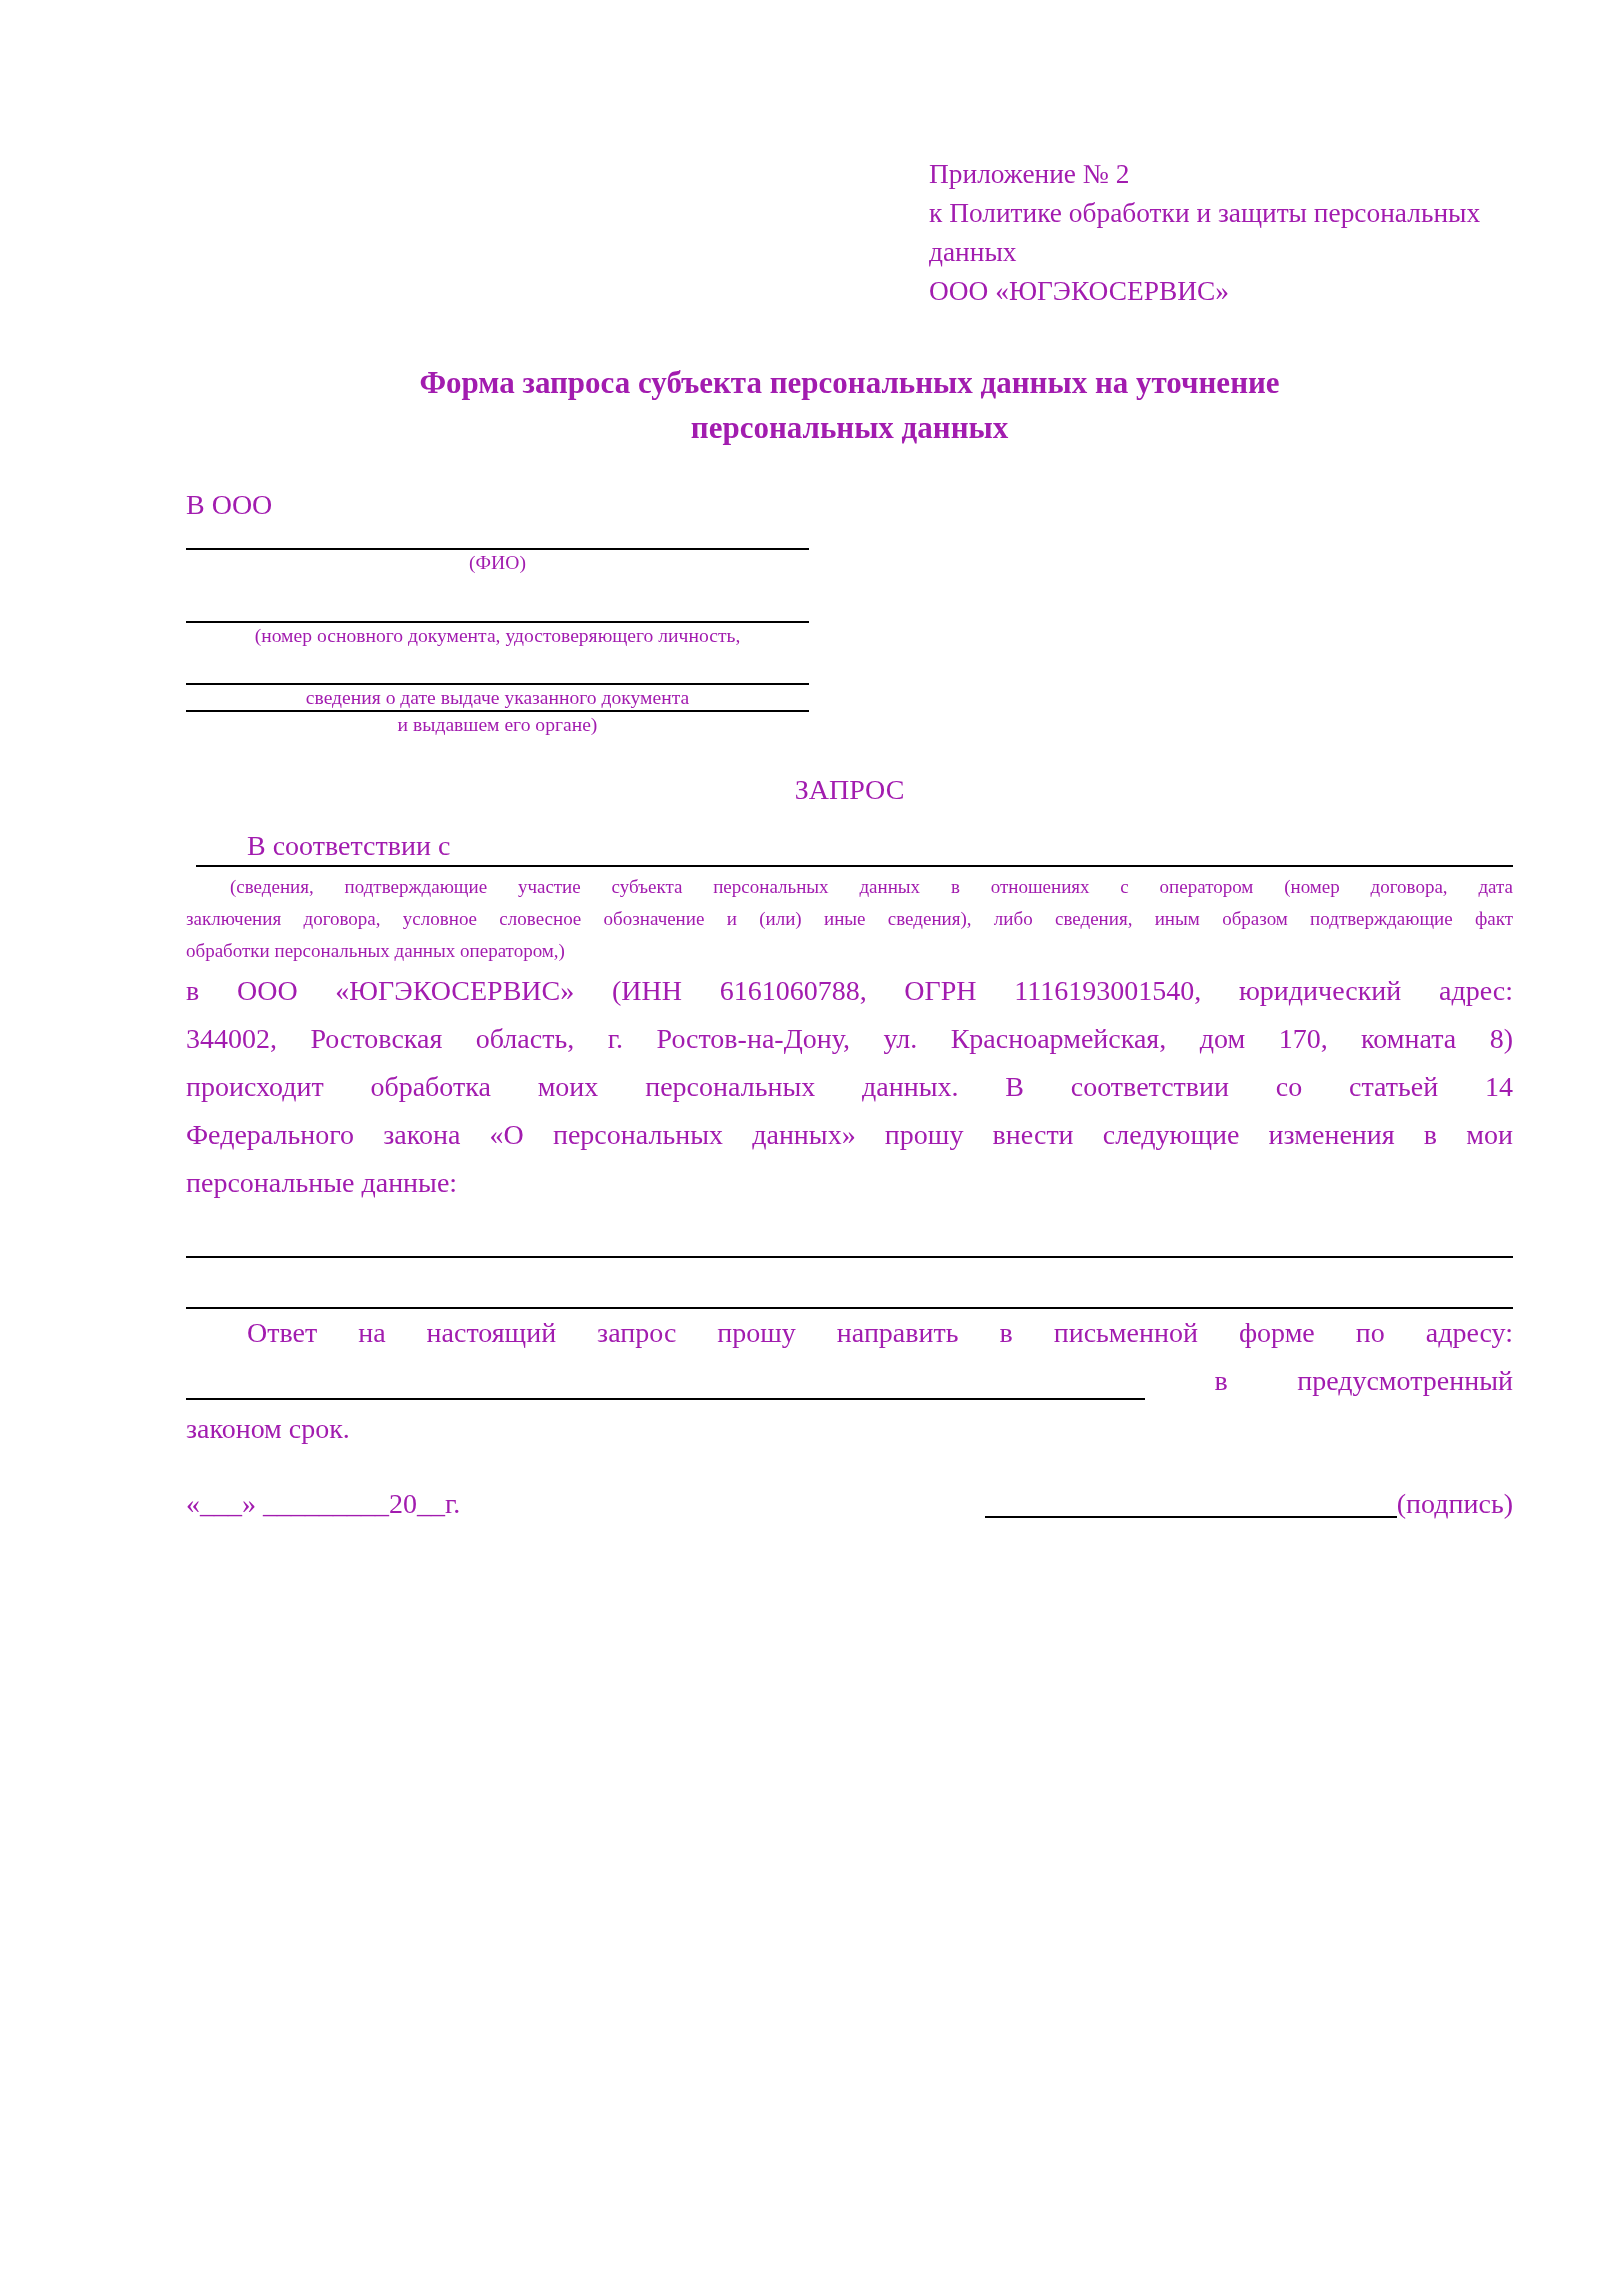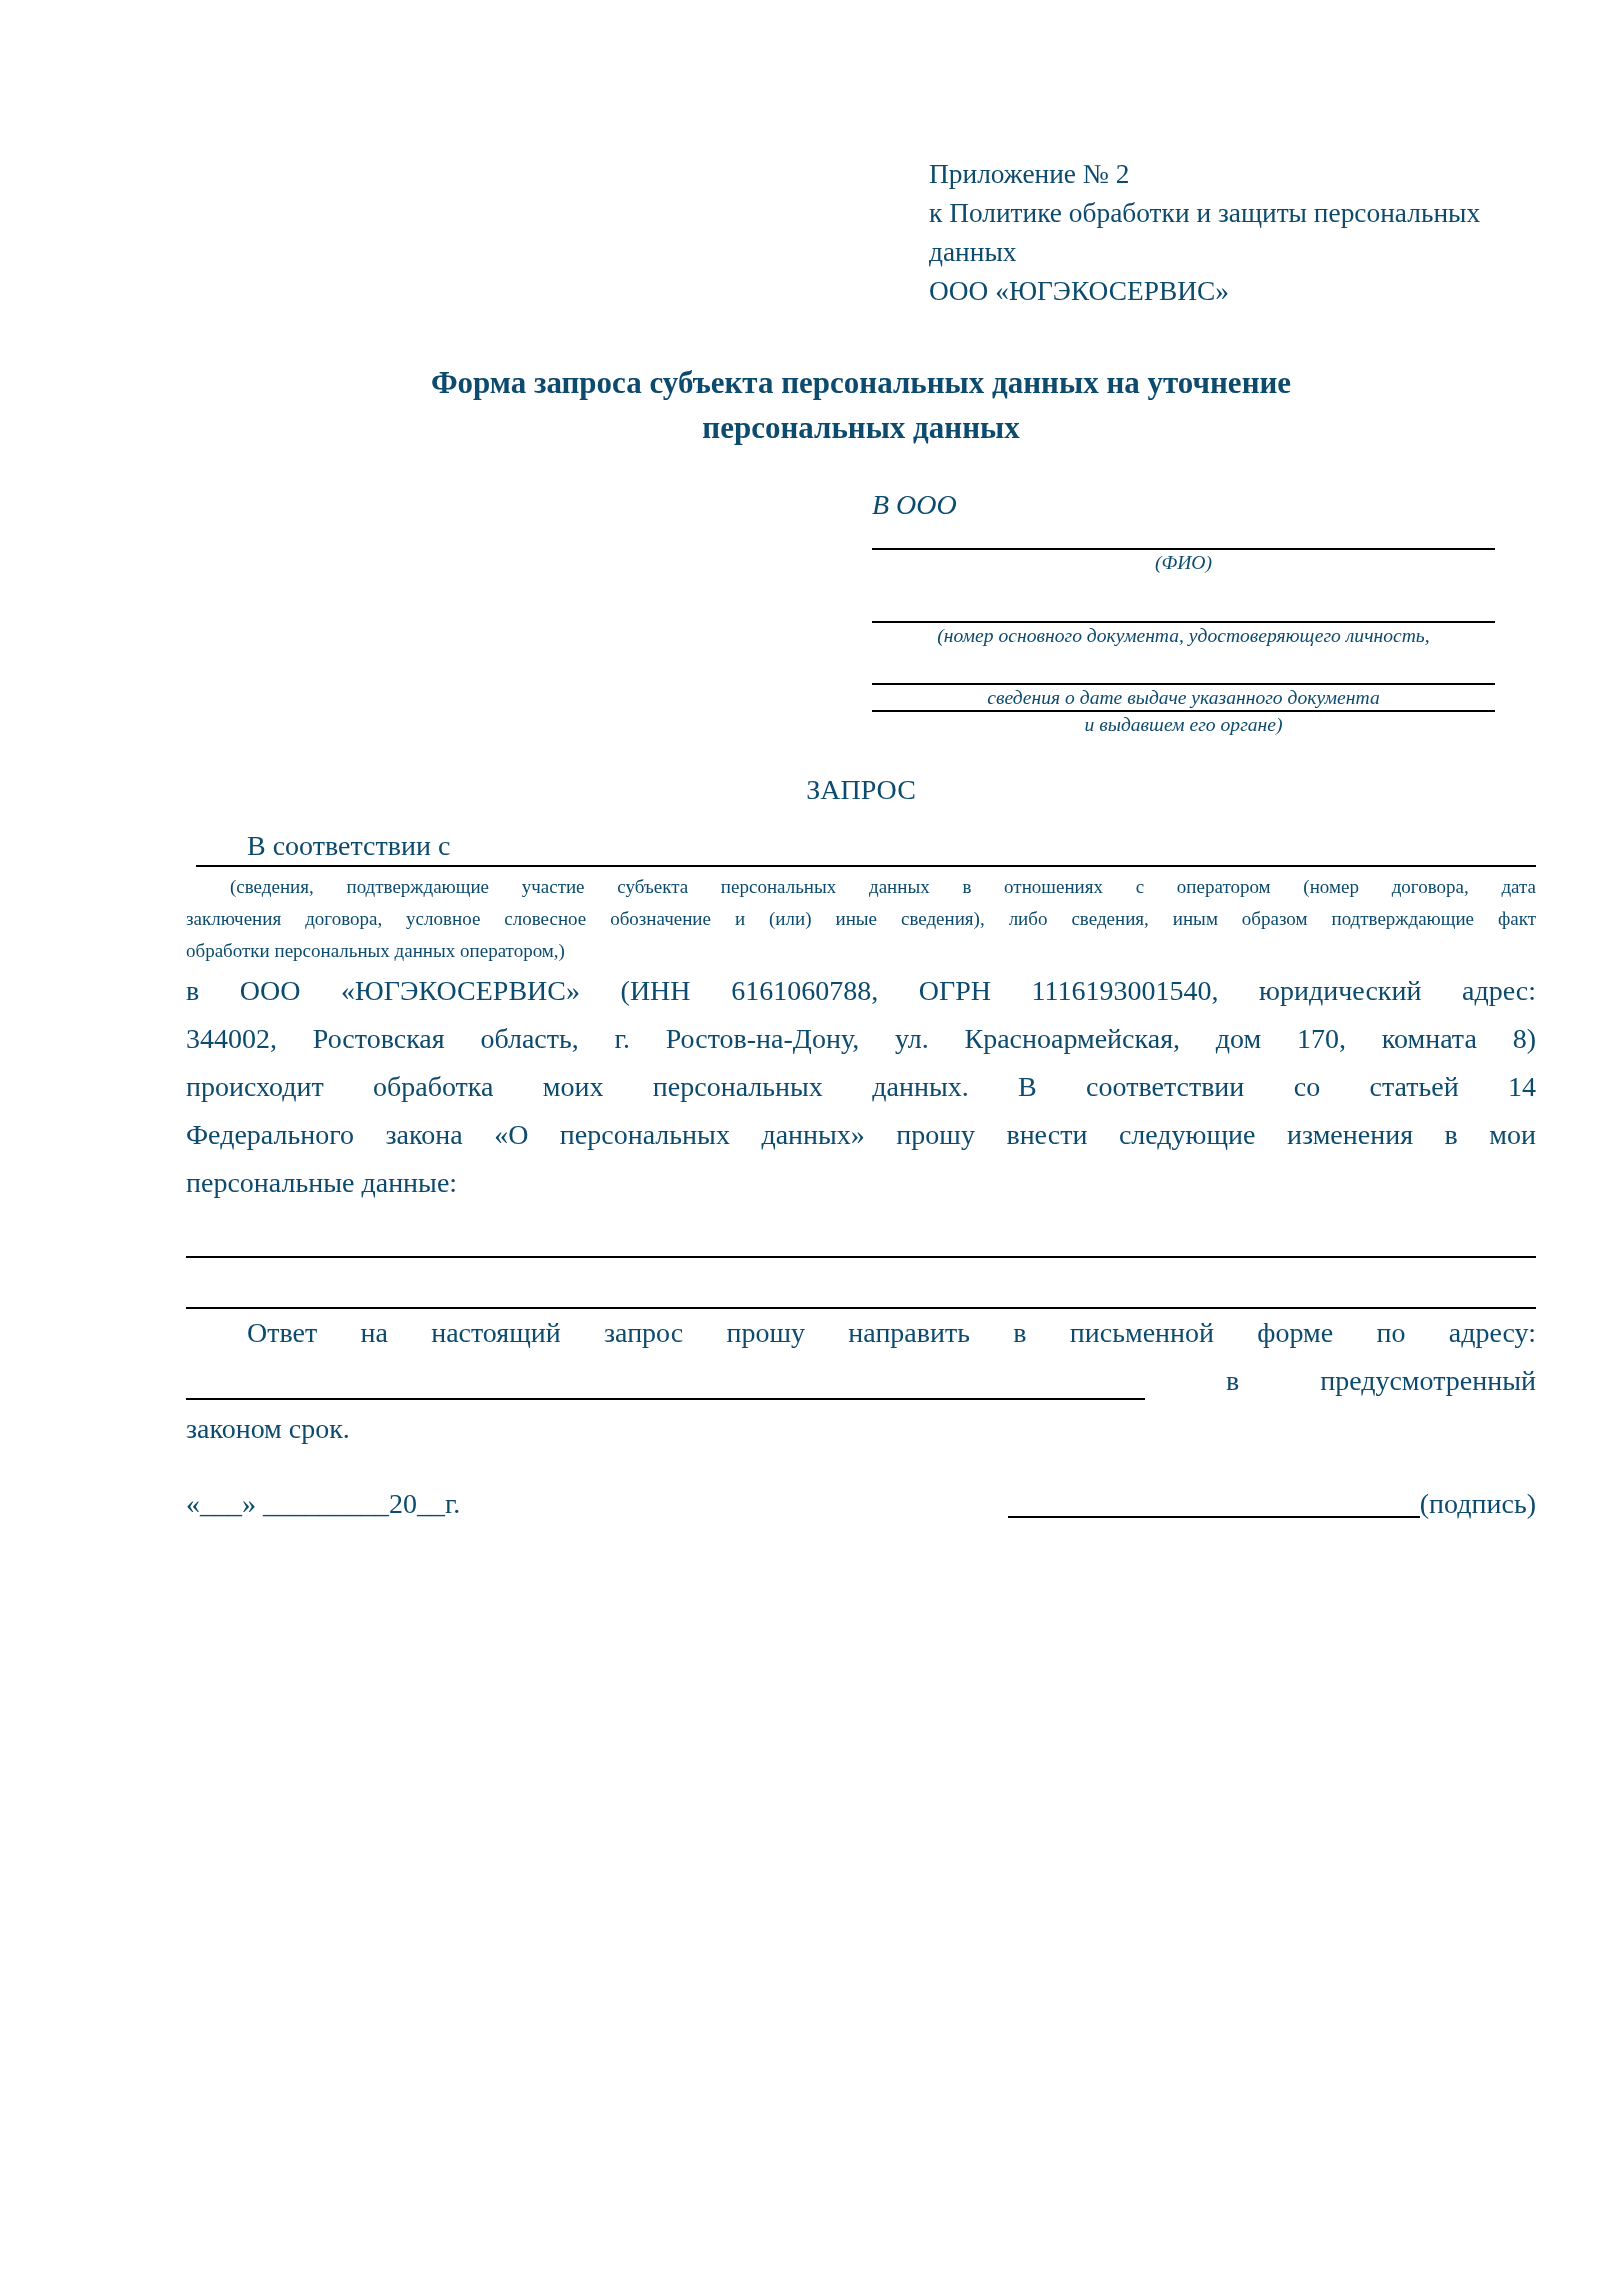--- a/index.html
+++ b/index.html
@@ -1,33 +1,33 @@
 <!DOCTYPE html>
 <html lang="ru"><head>
 <meta charset="utf-8">
 <style>
   html,body{margin:0;padding:0;background:#888;}
   .page{
     position:relative;
     width:1621px;height:2293px;
     margin:0 auto;
     background:#ffffff;
-    color:#0c4a6e;
+    color:#a21caf;
     font-family:"Liberation Serif","DejaVu Serif",serif;
     font-size:28px;
     line-height:39px;
     box-sizing:border-box;
-    padding:155px 85px 0 186px;
+    padding:155px 108px 0 186px;
   }
   
   .appendix{margin-left:743px;font-size:27.4px;line-height:39px;}
   
   .doc-title{margin-top:49px;text-align:center;font-weight:bold;font-size:31px;line-height:45px;}
   
-  .recipient{margin-left:686px;width:623px;margin-top:35px;font-style:italic;}
+  .recipient{width:623px;margin-top:35px;}
   .recipient .r2{margin-left:15.7px;}
   .recipient .r3{margin-left:29px;}
   .field .blank{border-bottom:2.9px solid #000;}
   .field:nth-of-type(1) .blank{height:7.8px;}
   .field:nth-of-type(2) .blank{height:23.5px;}
   .field:nth-of-type(3) .blank{height:46px;}
   .field:nth-of-type(4) .blank{height:34px;}
   .field .cap{font-size:19.6px;line-height:25.5px;text-align:center;}
   
   .request-heading{margin-top:32px;text-align:center;}

